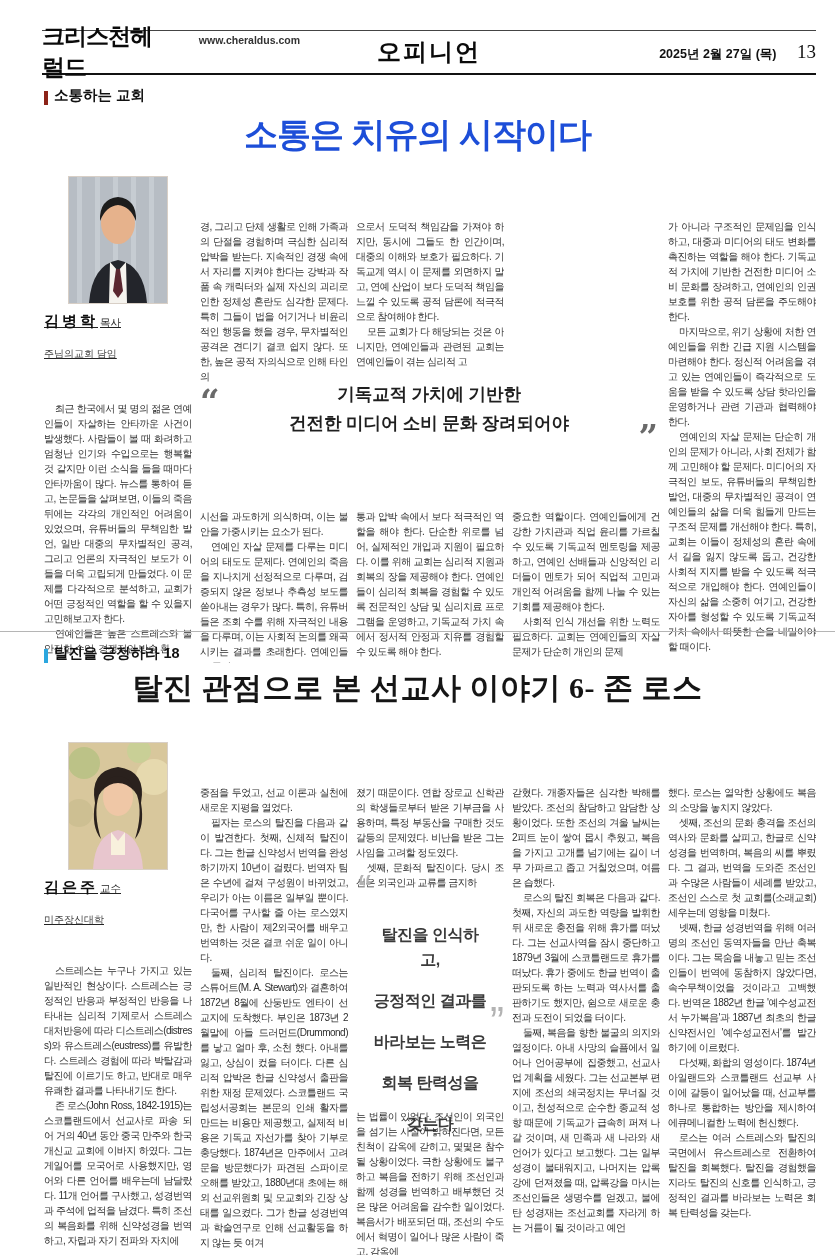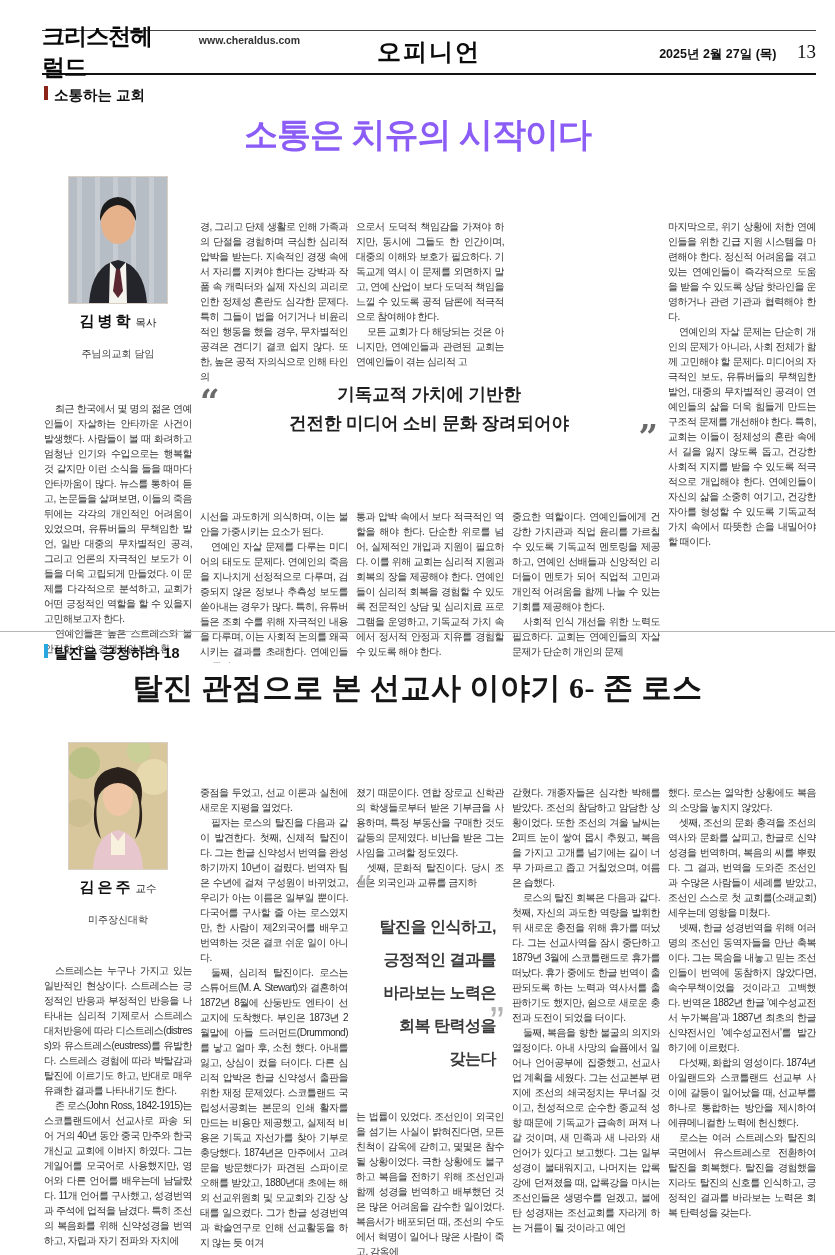--- a/index.html
+++ b/index.html
@@ -14,53 +14,53 @@
     display:flex; align-items:center;
   }
   .h-left { flex:1; display:flex; align-items:baseline; }
   .logo { font-size:23px; font-weight:900; letter-spacing:-1px; color:#0a0a0a; }
   .site { font-size:10.5px; font-weight:700; color:#333; margin-left:9px;padding-left:28px; }
   .h-center { flex:1; text-align:center; font-size:24px; font-weight:900; letter-spacing:2px; color:#0a0a0a; }
   .h-right { flex:1; text-align:right; }
   .hdate { font-size:12.5px; font-weight:700; color:#111; }
   .hpage { font-size:19px; font-family:"Liberation Serif","DejaVu Serif",serif; color:#111; margin-left:16px; }
   
-  .slabel { position:absolute; left:44px; display:flex; align-items:flex-start; font-size:14.5px; font-weight:800; color:#111; }
+  .slabel { position:absolute; left:44px; display:flex; align-items:flex-end; font-size:14.5px; font-weight:800; color:#111; }
   .sbar { display:inline-block; width:4px; height:14px; margin-right:6px; }
-  .atitle1 { position:absolute; left:0; width:835px; text-align:center; font-size:34px; font-weight:900; letter-spacing:-1px; color:#8b5cf6; }
+  .atitle1 { position:absolute; left:0; width:835px; text-align:center; font-size:34px; font-weight:900; letter-spacing:-1px; color:#1d4ed8; }
   .atitle2 { position:absolute; left:0; width:835px; text-align:center; font-size:30px; font-weight:600;
              font-family:"Liberation Serif","DejaVu Serif",serif; color:#151515; letter-spacing:0.5px; }
   .divider { position:absolute; left:0; width:835px; border-top:1px solid #b5b5b5; }
   
   .tx {
     position:absolute; font-size:10px; line-height:15px; letter-spacing:-0.5px;
     text-align:justify; word-break:break-all; color:#2e2e2e; overflow:hidden;margin-top:47px;
   }
   .tx p { margin:0; text-indent:11px; }
   .tx[data-cont] p:first-child { text-indent:0; }
   
-  .author { position:absolute; width:148px; text-align:center; }
+  .author { position:absolute; width:148px; text-align:left;text-decoration:underline; }
   .photo { width:98px; height:126px; margin:0 auto; border:1px solid #d8cfc6; overflow:hidden; }
   .photo svg { display:block; }
   .aline { margin-top:8px; white-space:nowrap; }
   .aname { font-size:15px; font-weight:700; letter-spacing:3px; color:#0e0e0e; }
   .arole { font-size:10.5px; color:#222; margin-left:2px; }
   .aaffil { font-size:10px; color:#3d3d3d; margin-top:16px; }
   
   .quote1 { position:absolute; left:200px; top:380px; width:458px; height:76px; display:flex; }
   .qm { font-family:"DejaVu Serif","Liberation Serif",serif; font-size:34px; font-weight:700; line-height:1; color:#6a6a6a; }
   .qm.q1open { margin-top:4px; }
   .qm.q1close { align-self:flex-end; margin-bottom:2px; }
   .q1text { flex:1; text-align:center; font-family:"Liberation Serif","DejaVu Serif",serif;
             font-size:17.5px; font-weight:600; color:#1f1f1f; line-height:29px; }
   .quote2 { position:absolute; left:356px; top:870px; width:148px; height:190px; }
   .q2open { position:absolute; left:2px; top:-4px; font-size:42px; color:#b3b3b3; }
   .q2close { position:absolute; right:0px; bottom:14px; font-size:42px; color:#b3b3b3; }
   .q2lines { padding-top:36px; text-align:center; font-size:16px; font-weight:700; color:#3a3a3a; line-height:25px; letter-spacing:-0.5px; }
-  .q2lines p { margin:8px; text-indent:0;text-align:right; }
+  .q2lines p { margin:16px; text-indent:0; }
 </style>
 </head>
 <body>
 
 <div class="page">
 
   <div class="header">
     <div class="h-left">
       <span class="logo">크리스천헤럴드</span>
       <span class="site">www.cheraldus.com</span>
@@ -127,20 +127,21 @@
       <p>연예인 자살 문제를 다루는 미디어의 태도도 문제다. 연예인의 죽음을 지나치게 선정적으로 다루며, 검증되지 않은 정보나 추측성 보도를 쏟아내는 경우가 많다. 특히, 유튜버들은 조회 수를 위해 자극적인 내용을 다루며, 이는 사회적 논의를 왜곡시키는 결과를 초래한다. 연예인들은 공인</p>
     </div>
   <div class="tx" style="left:356px; top:462px; width:148px; height:154px" data-cont="">
       <p>통과 압박 속에서 보다 적극적인 역할을 해야 한다. 단순한 위로를 넘어, 실제적인 개입과 지원이 필요하다. 이를 위해 교회는 심리적 지원과 회복의 장을 제공해야 한다. 연예인들이 심리적 회복을 경험할 수 있도록 전문적인 상담 및 심리치료 프로그램을 운영하고, 기독교적 가치 속에서 정서적 안정과 치유를 경험할 수 있도록 해야 한다.</p>
     </div>
   <div class="tx" style="left:512px; top:462px; width:148px; height:154px" data-cont="">
       <p>중요한 역할이다. 연예인들에게 건강한 가치관과 직업 윤리를 가르칠 수 있도록 기독교적 멘토링을 제공하고, 연예인 선배들과 신앙적인 리더들이 멘토가 되어 직업적 고민과 개인적 어려움을 함께 나눌 수 있는 기회를 제공해야 한다.</p>
       <p>사회적 인식 개선을 위한 노력도 필요하다. 교회는 연예인들의 자살 문제가 단순히 개인의 문제</p>
     </div>
   <div class="tx" style="left:668px; top:172px; width:148px; height:444px" data-cont="">
+      <p>가 아니라 구조적인 문제임을 인식하고, 대중과 미디어의 태도 변화를 촉진하는 역할을 해야 한다. 기독교적 가치에 기반한 건전한 미디어 소비 문화를 장려하고, 연예인의 인권 보호를 위한 공적 담론을 주도해야 한다.</p>
       <p>마지막으로, 위기 상황에 처한 연예인들을 위한 긴급 지원 시스템을 마련해야 한다. 정신적 어려움을 겪고 있는 연예인들이 즉각적으로 도움을 받을 수 있도록 상담 핫라인을 운영하거나 관련 기관과 협력해야 한다.</p>
       <p>연예인의 자살 문제는 단순히 개인의 문제가 아니라, 사회 전체가 함께 고민해야 할 문제다. 미디어의 자극적인 보도, 유튜버들의 무책임한 발언, 대중의 무차별적인 공격이 연예인들의 삶을 더욱 힘들게 만드는 구조적 문제를 개선해야 한다. 특히, 교회는 이들이 정체성의 혼란 속에서 길을 잃지 않도록 돕고, 건강한 사회적 지지를 받을 수 있도록 적극적으로 개입해야 한다. 연예인들이 자신의 삶을 소중히 여기고, 건강한 자아를 형성할 수 있도록 기독교적 가치 속에서 따뜻한 손을 내밀어야 할 때이다.</p>
     </div>
 
   <div class="divider" style="top:631px"></div>
 
   <div class="slabel" style="top:644px">
     <span class="sbar" style="background-color: rgb(43, 167, 223);"></span>
     <span>탈진을 긍정하라 18</span>
   </div>

